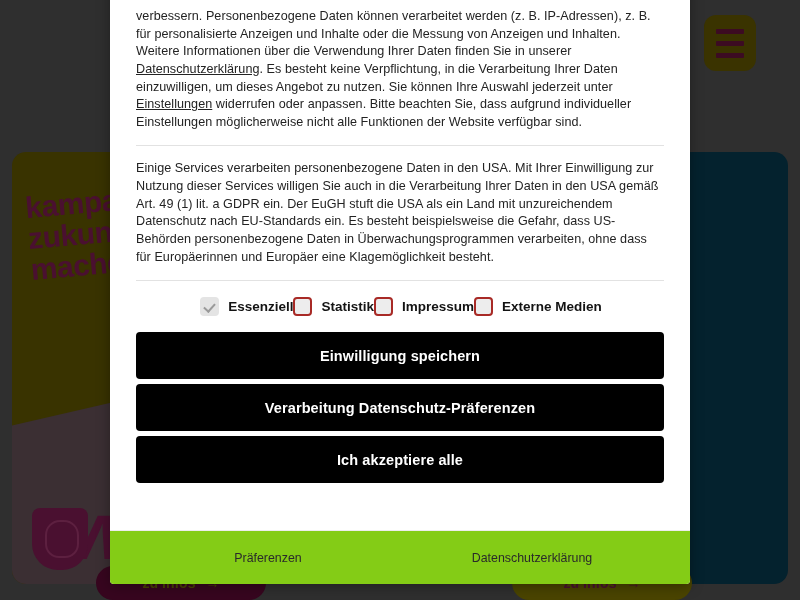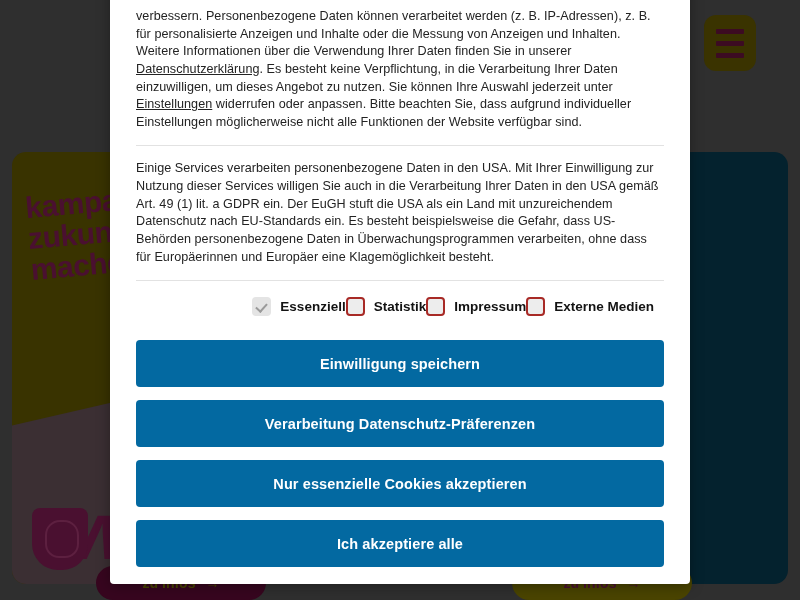--- a/index.html
+++ b/index.html
@@ -181,21 +181,21 @@
   .divider {
     height: 1px;
     background: #e2e2e2;
     margin: 14px 0 14px 0;
   }
 
   
   #checkbox-row {
     display: flex;
     align-items: center;
-    justify-content: flex-end;
+    justify-content: center;
     padding: 2px 10px 0 12px;
     margin-bottom: 16px;
   }
   .checkbox-item {
     display: flex;
     align-items: center;
     gap: 9px;
   }
   .checkbox-box {
     width: 19px;
@@ -229,38 +229,37 @@
   }
 
   
   #action-buttons {
     display: flex;
     flex-direction: column;
     gap: 5px;
   }
   .action-button {
     height: 47px;
-    background: #0369a1;
+    background: #000000;
     color: #ffffff;
     border: none;
     border-radius: 4px;
     font-family: "Liberation Sans", sans-serif;
     font-size: 14.5px;
     font-weight: 700;
     letter-spacing: .1px;
     cursor: pointer;
     display: flex;
     align-items: center;
     justify-content: center;
-    margin-top: 8px;
   }
 
   
   #modal-footer {
-    background: #fdba74;
+    background: #84cc16;
     border-top: 1px solid #ececec;
     height: 54px;
     display: flex;
     align-items: center;
     padding: 12px 26px;
   }
   .footer-link {
     flex: 1;
     text-align: center;
     font-size: 12.4px;
@@ -327,21 +326,20 @@
       </label>
       <label class="checkbox-item">
         <span class="checkbox-box"></span>
         <span class="checkbox-label">Externe Medien</span>
       </label>
     </div>
 
     <div id="action-buttons">
       <button class="action-button">Einwilligung speichern</button>
       <button class="action-button">Verarbeitung Datenschutz-Präferenzen</button>
-      <button class="action-button">Nur essenzielle Cookies akzeptieren</button>
       <button class="action-button">Ich akzeptiere alle</button>
     </div>
   </div>
 
   <div id="modal-footer">
     <a class="footer-link">Präferenzen</a>
     <a class="footer-link">Datenschutzerklärung</a>
   </div>
 </div>
 

